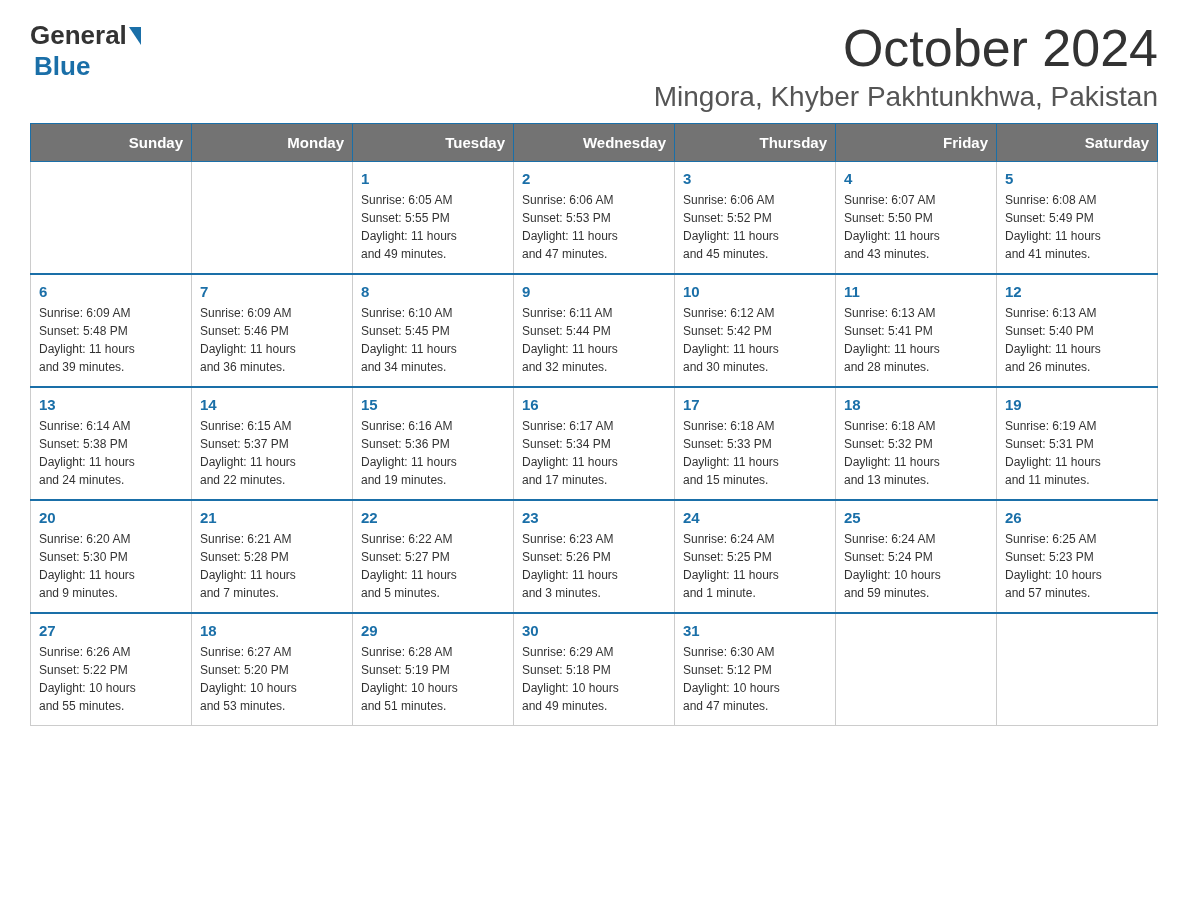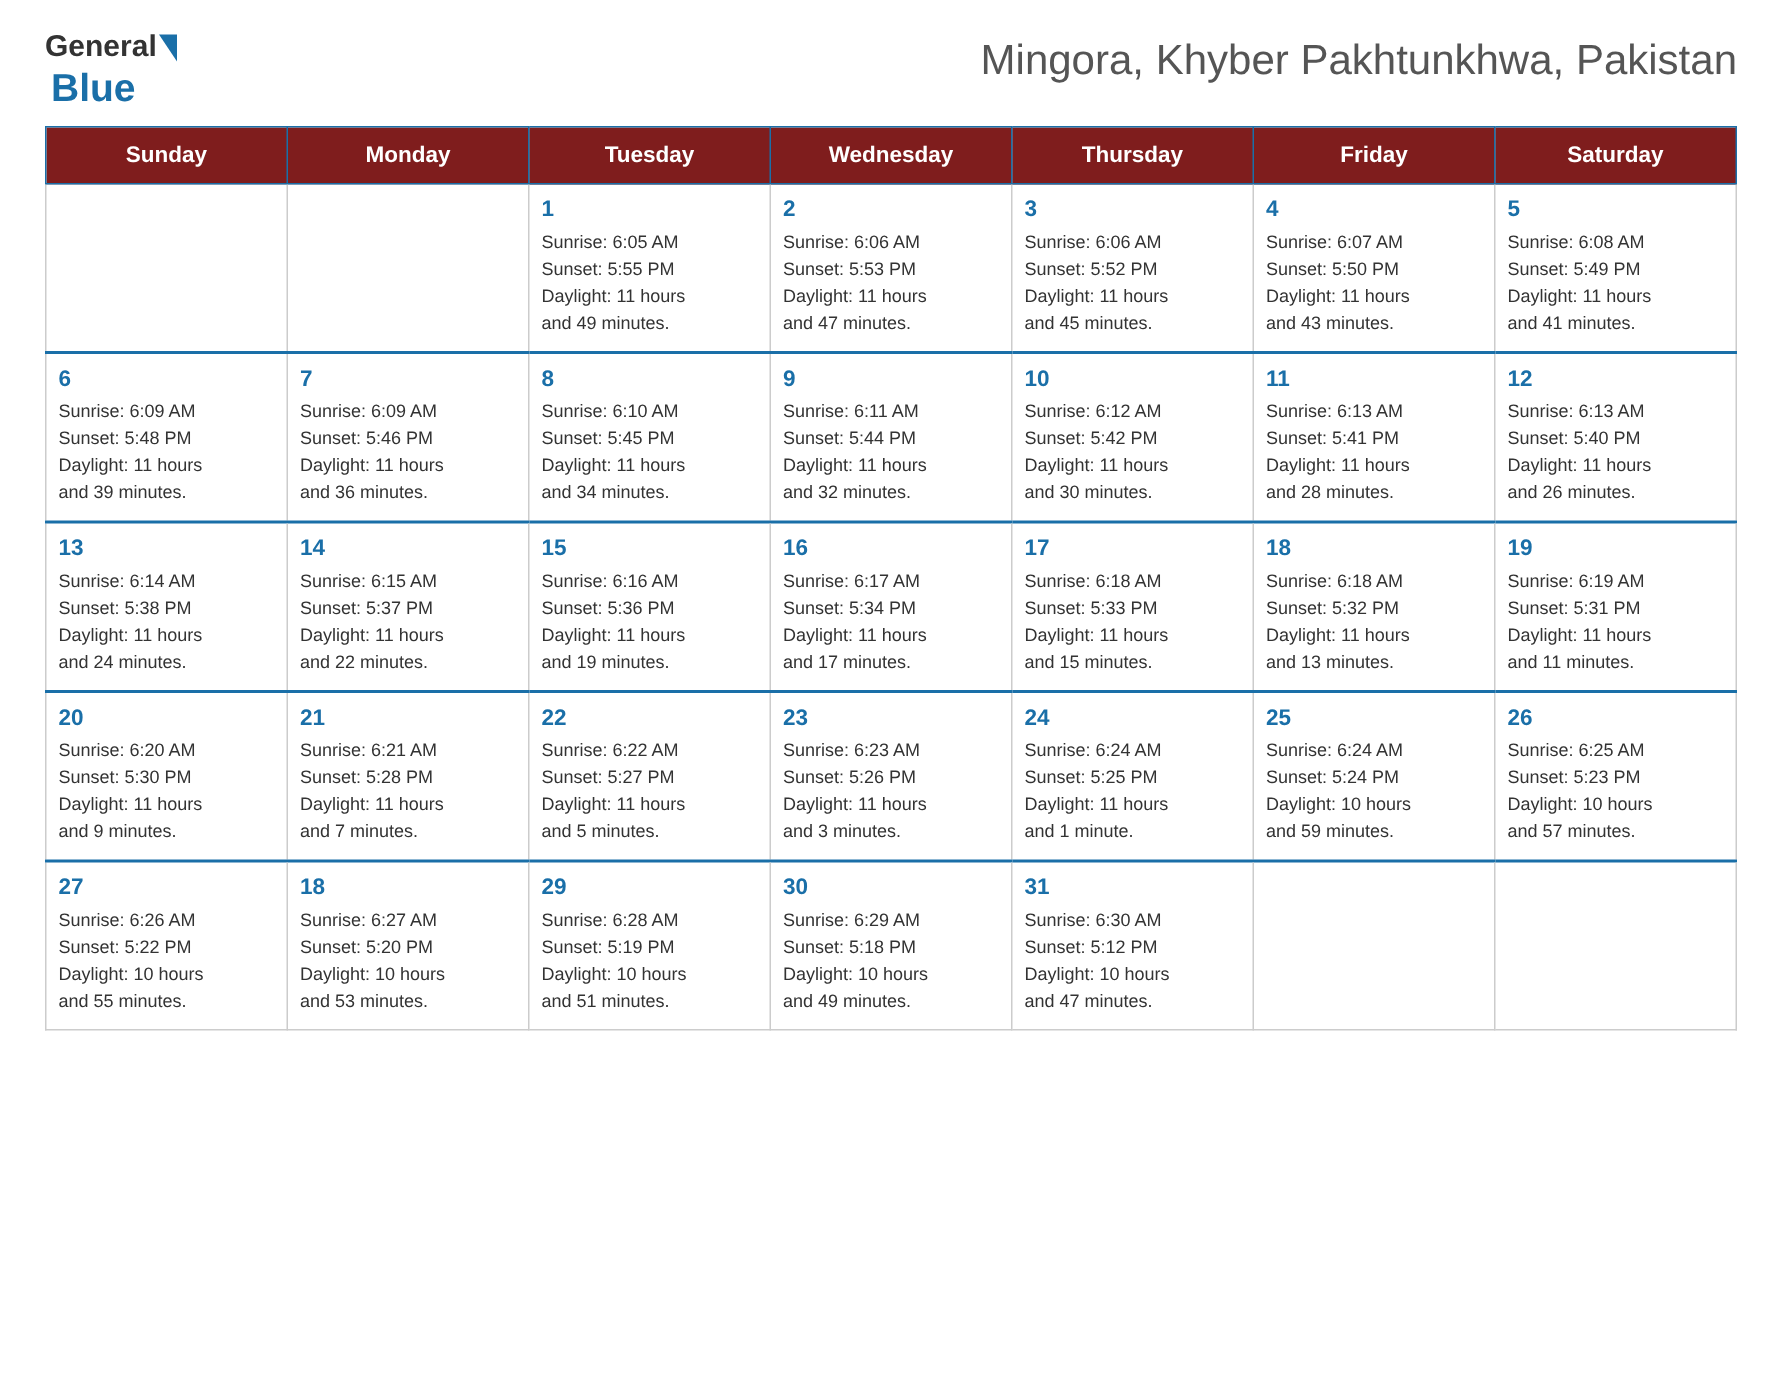--- a/index.html
+++ b/index.html
@@ -18,21 +18,21 @@
       margin-bottom: 10px;
     }
     .logo-container {
       display: flex;
       flex-direction: column;
       align-items: flex-start;
     }
     .logo-text {
       display: flex;
       align-items: center;
-      font-size: 20px;
+      font-size: 26px;
       font-weight: bold;
       color: #333;
     }
     .logo-general { color: #333; }
     .logo-arrow {
       display: inline-block;
       width: 0;
       height: 0;
       border-left: 12px solid transparent;
       border-right: 0px solid transparent;
@@ -58,26 +58,26 @@
       font-size: 28px;
       color: #555;
       margin-top: 4px;
     }
     .calendar-table {
       width: 100%;
       border-collapse: collapse;
       margin-top: 10px;
     }
     .calendar-table th {
-      background-color: #7f1d1d;
+      background-color: #737373;
       color: #fff;
       font-size: 15px;
       font-weight: bold;
       padding: 10px 8px;
-      text-align: center;
+      text-align: right;
       border: 1px solid #1a6fa8;
     }
     .calendar-table td {
       vertical-align: top;
       padding: 8px 8px 10px 8px;
       border: 1px solid #ccc;
       font-size: 12.5px;
       color: #333;
       min-width: 140px;
       min-height: 100px;
@@ -113,20 +113,21 @@
   <div class="logo-container">
     <div class="logo-text">
       <span class="logo-general">General</span>
       <span class="logo-arrow"></span>
     </div>
     <div style="margin-left: 4px;">
       <span class="logo-blue">Blue</span>
     </div>
   </div>
   <div class="title-section">
+    <div class="month-title">October 2024</div>
     <div class="location-subtitle">Mingora, Khyber Pakhtunkhwa, Pakistan</div>
   </div>
 </div>
 
 <table class="calendar-table">
   <thead>
     <tr>
       <th>Sunday</th>
       <th>Monday</th>
       <th>Tuesday</th>

